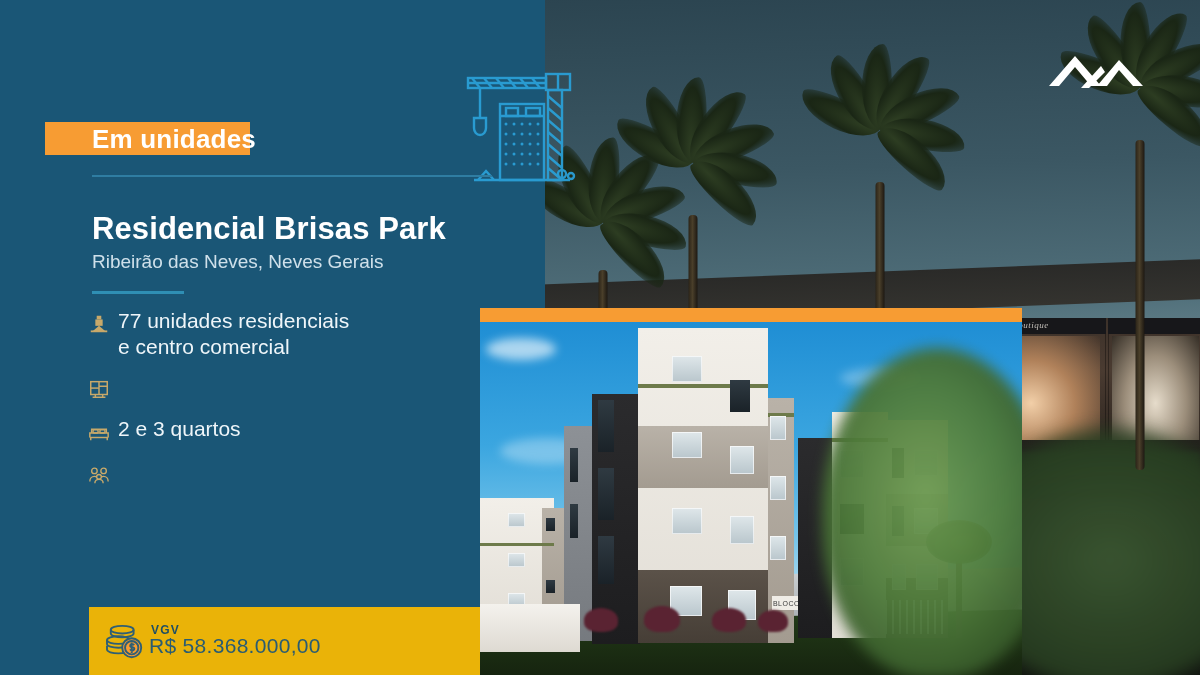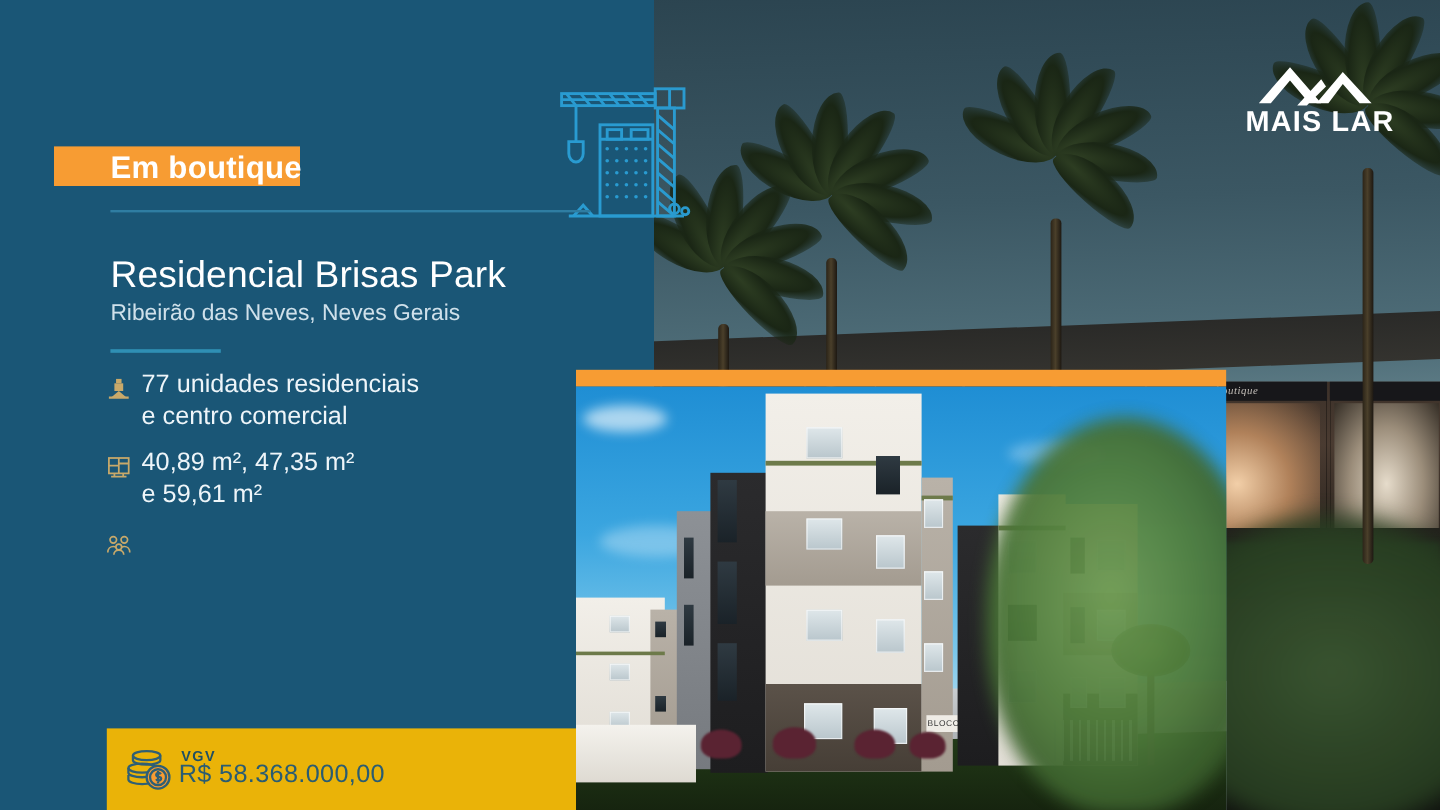--- a/index.html
+++ b/index.html
@@ -44,21 +44,21 @@
   
   .panel{position:absolute;left:0;top:0;width:545px;height:675px;background:#1a5676;}
 
   
   .crane{position:absolute;left:462px;top:56px;width:120px;height:135px;opacity:.95;}
 
   
   .badge{position:absolute;left:45px;top:122px;width:205px;height:33px;background:#f79c33;}
   .status{position:absolute;left:92px;top:124px;color:#fff;font-size:26px;font-weight:bold;letter-spacing:.2px;}
   .rule-long{position:absolute;left:92px;top:175px;width:400px;height:2px;background:#2f7da2;}
-  .title{position:absolute;left:92px;top:211px;color:#fff;font-size:31px;font-weight:normal;letter-spacing:.1px;}
+  .title{position:absolute;left:92px;top:211px;color:#fff;font-size:31px;font-weight:bold;letter-spacing:.1px;}
   .subtitle{position:absolute;left:92px;top:251px;color:#cfe0ea;font-size:19px;}
   .rule-short{position:absolute;left:92px;top:291px;width:92px;height:3px;background:#2f8fb4;}
 
   
   .bullets{position:absolute;left:88px;top:308px;width:420px;}
   .bullet{display:flex;align-items:flex-start;margin-bottom:14px;}
   .bullet .ic{flex:0 0 30px;height:26px;display:flex;align-items:center;justify-content:flex-start;padding-top:3px;}
   .bullet .tx{color:#eef5f9;font-size:21px;line-height:1.22;white-space:pre-line;}
 
   
@@ -190,21 +190,20 @@
       <div class="frond" style="transform:rotate(40deg);"></div>
     </div>
   </div>
 
   <div class="logo">
     <svg width="130" height="40" viewBox="0 0 130 40">
       <path d="M14 36 L40 6 L66 36 L56 36 L40 17 L24 36 Z" fill="#ffffff"></path>
       <path d="M62 36 L84 10 L108 36 L98 36 L84 20 L72 36 Z" fill="#ffffff"></path>
       <path d="M46 38 L66 16 L70 22 L54 38 Z" fill="#ffffff"></path>
     </svg>
-    <div class="logo-txt">MAIS LAR</div>
   </div>
 
   <div class="panel"></div>
 
   <svg class="crane" viewBox="0 0 120 135">
     <g stroke="#2a9fd6" stroke-width="2.4" fill="none">
       <rect x="6" y="22" width="78" height="10"></rect>
       <line x1="6" y1="27" x2="84" y2="27"></line>
       <path d="M10 22 L18 32 M22 22 L30 32 M34 22 L42 32 M46 22 L54 32 M58 22 L66 32 M70 22 L78 32"></path>
       <rect x="84" y="18" width="24" height="16"></rect>
@@ -245,21 +244,21 @@
         <circle cx="76" cy="98" r="1.5"></circle>
       <circle cx="44" cy="108" r="1.5"></circle>
         <circle cx="52" cy="108" r="1.5"></circle>
         <circle cx="60" cy="108" r="1.5"></circle>
         <circle cx="68" cy="108" r="1.5"></circle>
         <circle cx="76" cy="108" r="1.5"></circle>
     </g>
   </svg>
 
   <div class="badge"></div>
-  <div class="status">Em boutique</div>
+  <div class="status">Em unidades</div>
   <div class="rule-long"></div>
 
   <div class="title">Residencial Brisas Park</div>
   <div class="subtitle">Ribeirão das Neves, Neves Gerais</div>
   <div class="rule-short"></div>
 
   <div class="bullets">
 
     <div class="bullet">
       <span class="ic">
@@ -279,24 +278,36 @@
         <svg width="22" height="22" viewBox="0 0 24 24" fill="none" stroke="#c8a96a" stroke-width="1.6">
           <rect x="3" y="4" width="18" height="14"></rect>
           <line x1="12" y1="4" x2="12" y2="18"></line>
           <line x1="3" y1="11" x2="12" y2="11"></line>
           <line x1="12" y1="9" x2="21" y2="9"></line>
           <line x1="8" y1="18" x2="8" y2="21"></line>
             <line x1="16" y1="18" x2="16" y2="21"></line>
           <line x1="5" y1="21" x2="19" y2="21"></line>
         </svg>
       </span>
-      <span class="tx">40,89 m², 47,35 m²
-e 59,61 m²</span>
-    </div>
-
+    </div>
+
+    <div class="bullet">
+      <span class="ic">
+        <svg width="22" height="22" viewBox="0 0 24 24" fill="none" stroke="#c8a96a" stroke-width="1.6">
+          <path d="M2 18 h20"></path>
+          <path d="M2 18 v-5 h20 v5"></path>
+          <path d="M4 13 v-4 h16 v4"></path>
+          <rect x="5.5" y="9.5" width="5.5" height="3.5" rx="1"></rect>
+          <rect x="13" y="9.5" width="5.5" height="3.5" rx="1"></rect>
+          <line x1="3" y1="18" x2="3" y2="21"></line>
+            <line x1="21" y1="18" x2="21" y2="21"></line>
+        </svg>
+      </span>
+      <span class="tx">2 e 3 quartos</span>
+    </div>
 
     <div class="bullet">
       <span class="ic">
         <svg width="22" height="22" viewBox="0 0 24 24" fill="none" stroke="#c8a96a" stroke-width="1.5">
           <circle cx="7" cy="7.5" r="3"></circle>
             <circle cx="17" cy="7.5" r="3"></circle>
           <circle cx="12" cy="14" r="2.6"></circle>
           <path d="M2 19 c0-3.4 2.3-5.5 5-5.5 1 0 1.9 .3 2.6 .8"></path>
           <path d="M22 19 c0-3.4-2.3-5.5-5-5.5-1 0-1.9 .3-2.6 .8"></path>
           <path d="M7.5 21 c0-2.6 2-4.2 4.5-4.2 s4.5 1.6 4.5 4.2"></path>

